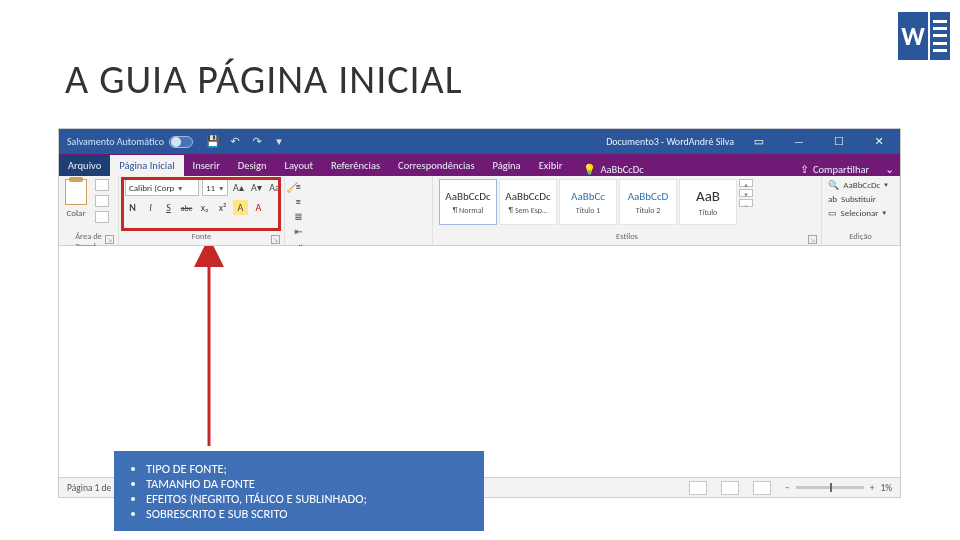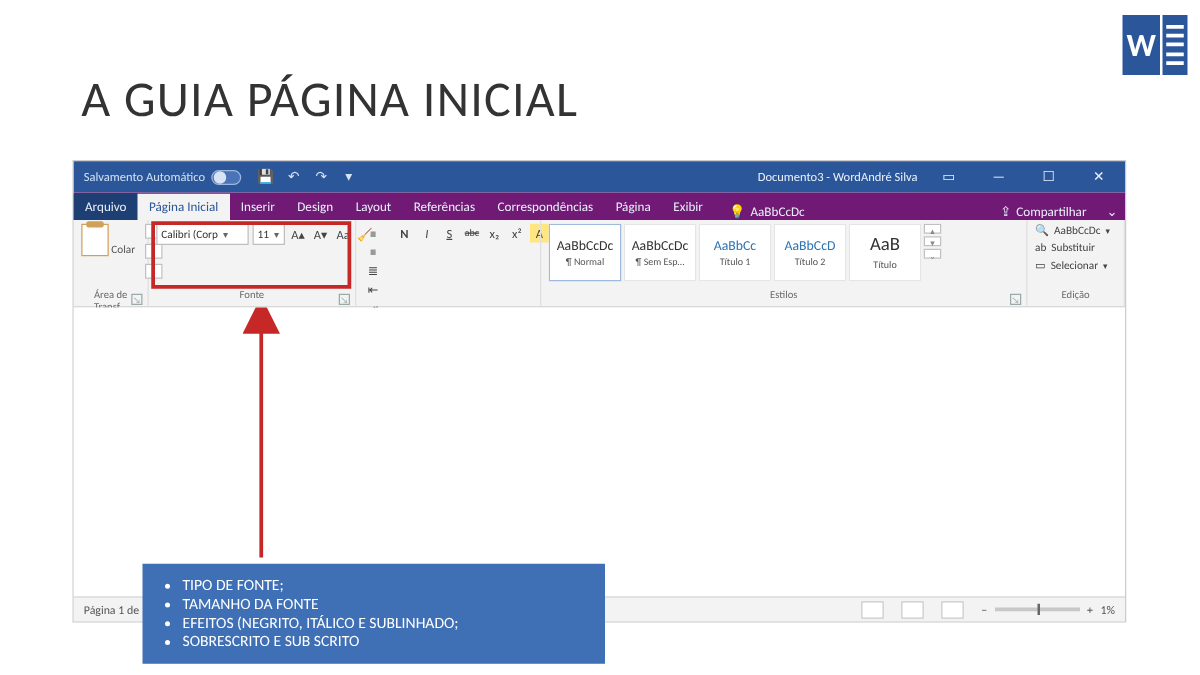--- a/index.html
+++ b/index.html
@@ -32,28 +32,28 @@
   .tabs .collapse{padding:0 6px}
 
   .ribbon{height:70px;background:#f3f3f3;border-bottom:1px solid #d0d0d0;display:flex;font-size:9px;color:#555}
   .group{border-right:1px solid #e0e0e0;display:flex;flex-direction:column;padding:3px 6px 1px;position:relative}
   .group .body{flex:1;display:flex;align-items:flex-start;gap:4px}
   .group .label{height:13px;text-align:center;font-size:8.5px;color:#6b6b6b;display:flex;align-items:flex-start;justify-content:center;position:relative}
   .group .label .dlg{position:absolute;right:-2px;bottom:0;width:9px;height:9px;border:1px solid #9aa;font-size:7px;line-height:7px;text-align:center;color:#9aa}
 
   .clip{width:60px}
   .clip .body{flex-direction:row}
-  .paste{display:flex;align-items:flex-end;gap:2px}
+  .paste{display:flex;flex-direction:column;align-items:center;gap:2px}
   .paste .ic{width:22px;height:26px;background:#fff;border:1px solid #cfa15a;position:relative}
   .paste .ic::before{content:"";position:absolute;left:3px;right:3px;top:-3px;height:5px;background:#cfa15a;border-radius:2px}
   .mini-col{display:flex;flex-direction:column;gap:4px;margin-left:4px}
   .mini-ic{width:14px;height:12px;border:1px solid #c0c0c0;background:#fff}
 
   .font{width:166px}
-  .font .body{gap:16px}
+  .font .body{flex-direction:column;gap:4px}
   .font .row{display:flex;gap:3px;align-items:center}
   .combo{height:17px;background:#fff;border:1px solid #bfbfbf;display:flex;align-items:center;padding:0 3px;font-size:9px;color:#333}
   .combo .dd{margin-left:4px;color:#666;font-size:8px}
   .fontname{width:74px}
   .fontsize{width:26px}
   .sq{width:15px;height:15px;display:flex;align-items:center;justify-content:center;border:1px solid transparent;font-size:10px;color:#444}
   .redlayer{position:absolute;border:3px solid #c62828;pointer-events:none;z-index:5}
 
   .para{width:148px}
   .para .body{flex-direction:column;gap:4px}

